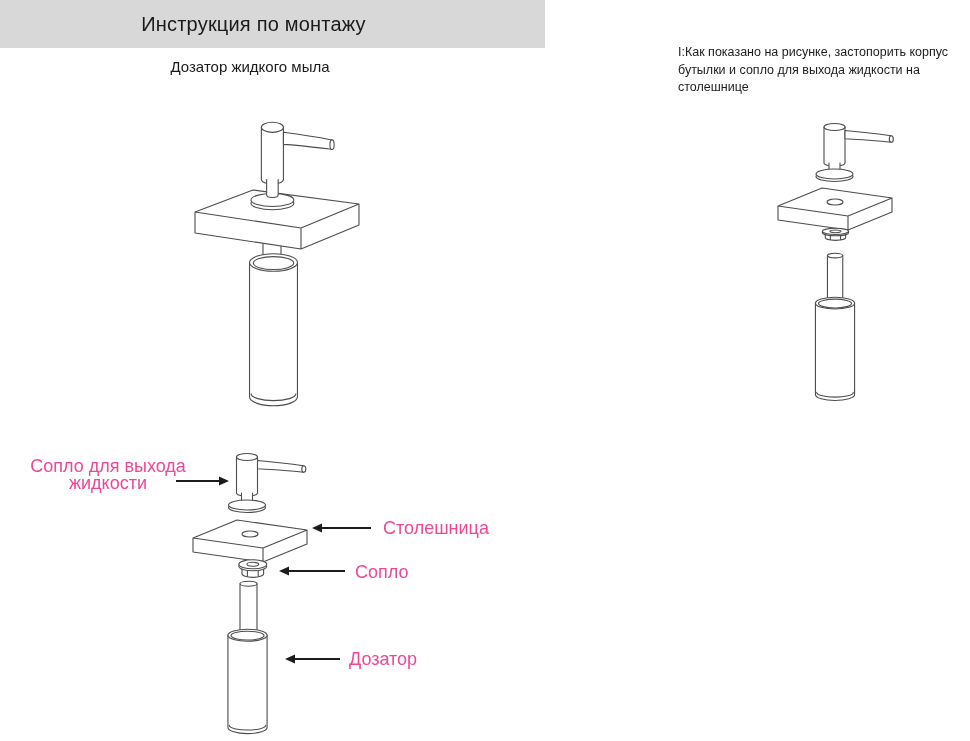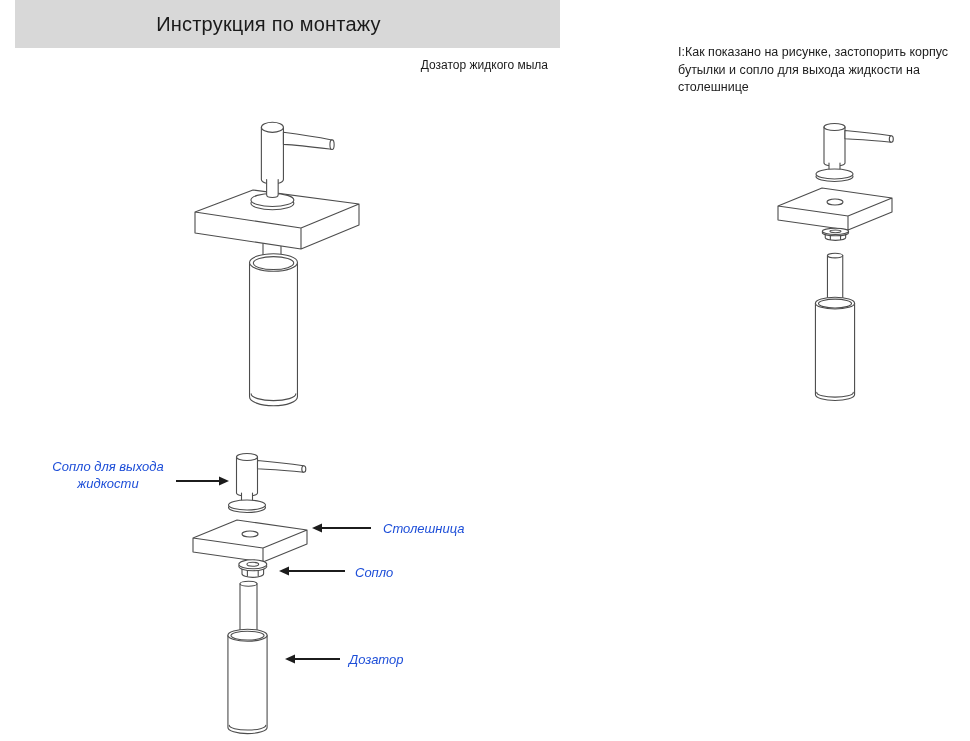--- a/index.html
+++ b/index.html
@@ -2,35 +2,35 @@
 <html><head>
 <meta charset="utf-8">
 <style>
   html,body{margin:0;padding:0;background:#fff;}
   .page{
     position:relative;width:970px;height:741px;background:#ffffff;overflow:hidden;
     font-family:"Liberation Sans","DejaVu Sans",sans-serif;color:#1c1c1c;
   }
   .topbar{
     position:absolute;left:0;top:0;width:545px;height:48px;background:#d8d8d8;
-    display:flex;align-items:center;justify-content:center;box-sizing:border-box;padding-right:38px;margin-left:15px;
+    display:flex;align-items:center;justify-content:center;box-sizing:border-box;padding-right:38px;
   }
   .topbar h1{
     margin:0;font-size:20px;font-weight:400;color:#1a1a1a;letter-spacing:.2px;
   }
   .subtitle{
-    position:absolute;left:0;top:58px;width:500px;text-align:right;
-    font-size:12px;font-weight:400;color:#1a1a1a;margin:0;padding-left:48px;
+    position:absolute;left:0;top:58px;width:500px;text-align:center;
+    font-size:15px;font-weight:400;color:#1a1a1a;margin:0;
   }
   .step-note{
     position:absolute;left:678px;top:44px;width:302px;margin:0;
     font-size:12.5px;line-height:17.5px;color:#1c1c1c;
   }
   .art{position:absolute;left:0;top:0;}
-  .lbl{position:absolute;font-size:13px;line-height:17px;color:#1d4ed8;white-space:nowrap;font-style:italic;}
+  .lbl{position:absolute;font-size:18px;line-height:17px;color:#ec4899;white-space:nowrap;}
   .lbl.wrap{white-space:normal;}
   .lbl-nozzle{left:28px;top:458px;width:160px;text-align:center;}
   .lbl-countertop{left:383px;top:520px;}
   .lbl-nut{left:355px;top:564px;}
   .lbl-bottle{left:349px;top:651px;}
 </style>
 </head>
 <body>
 
 <div class="page">

